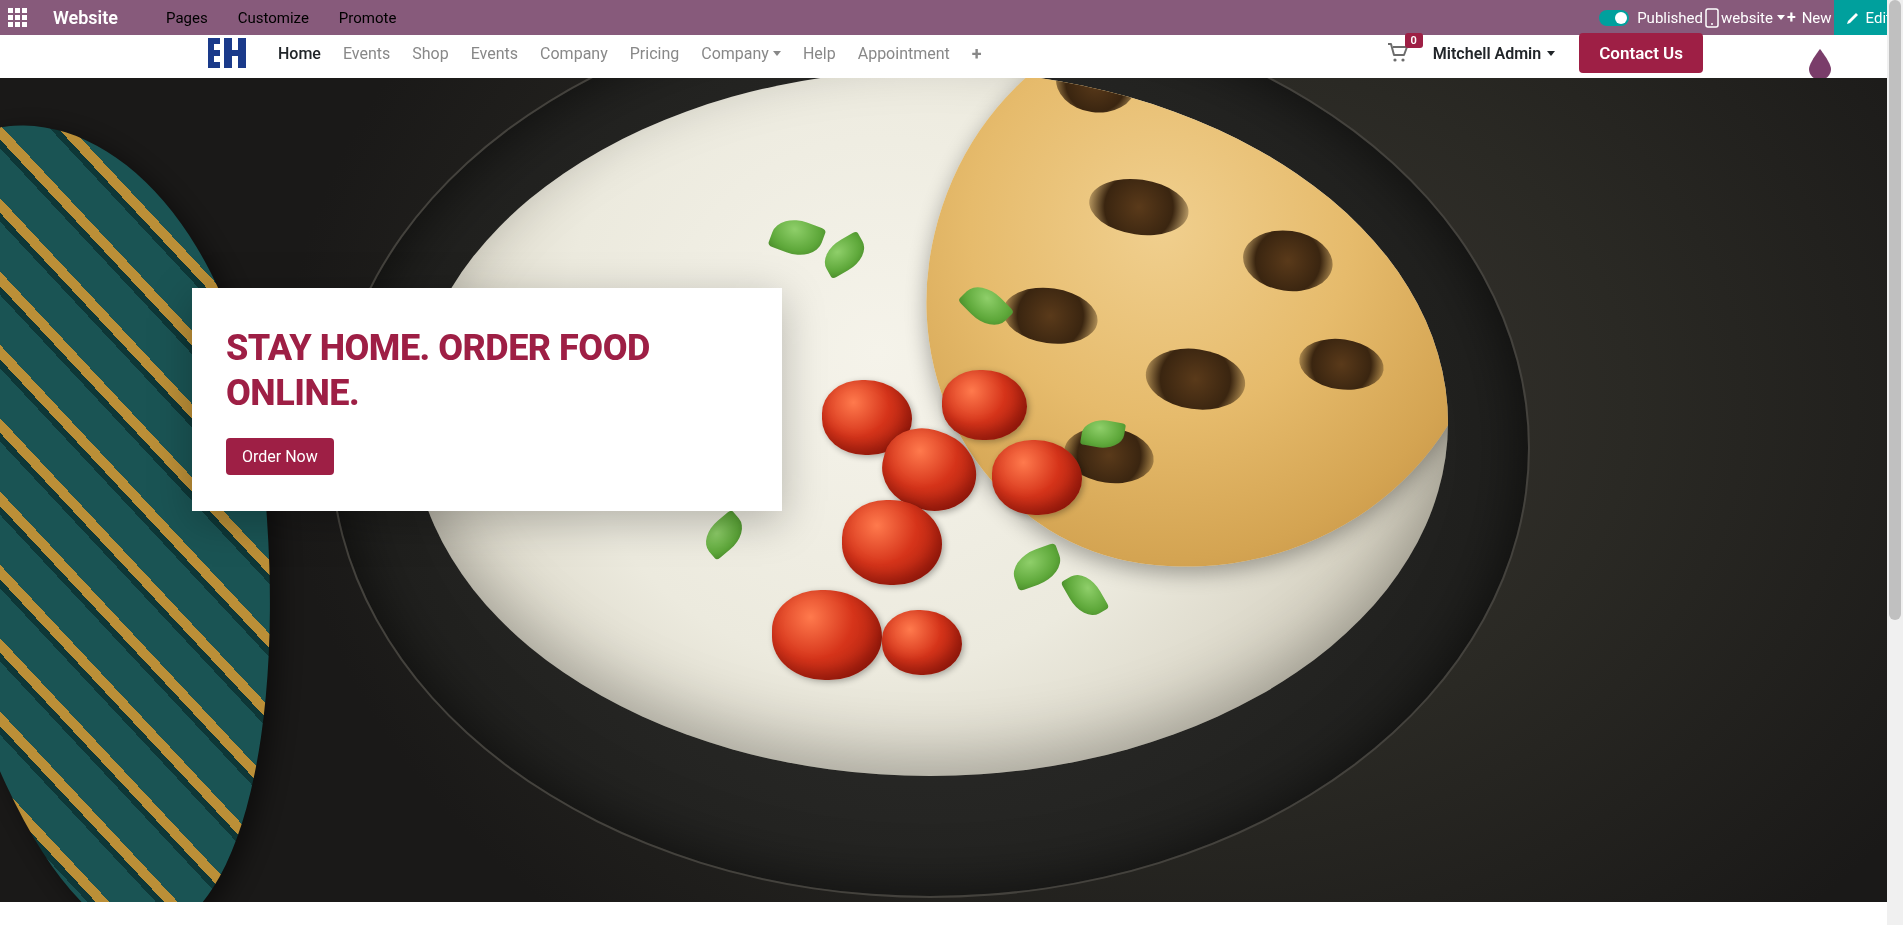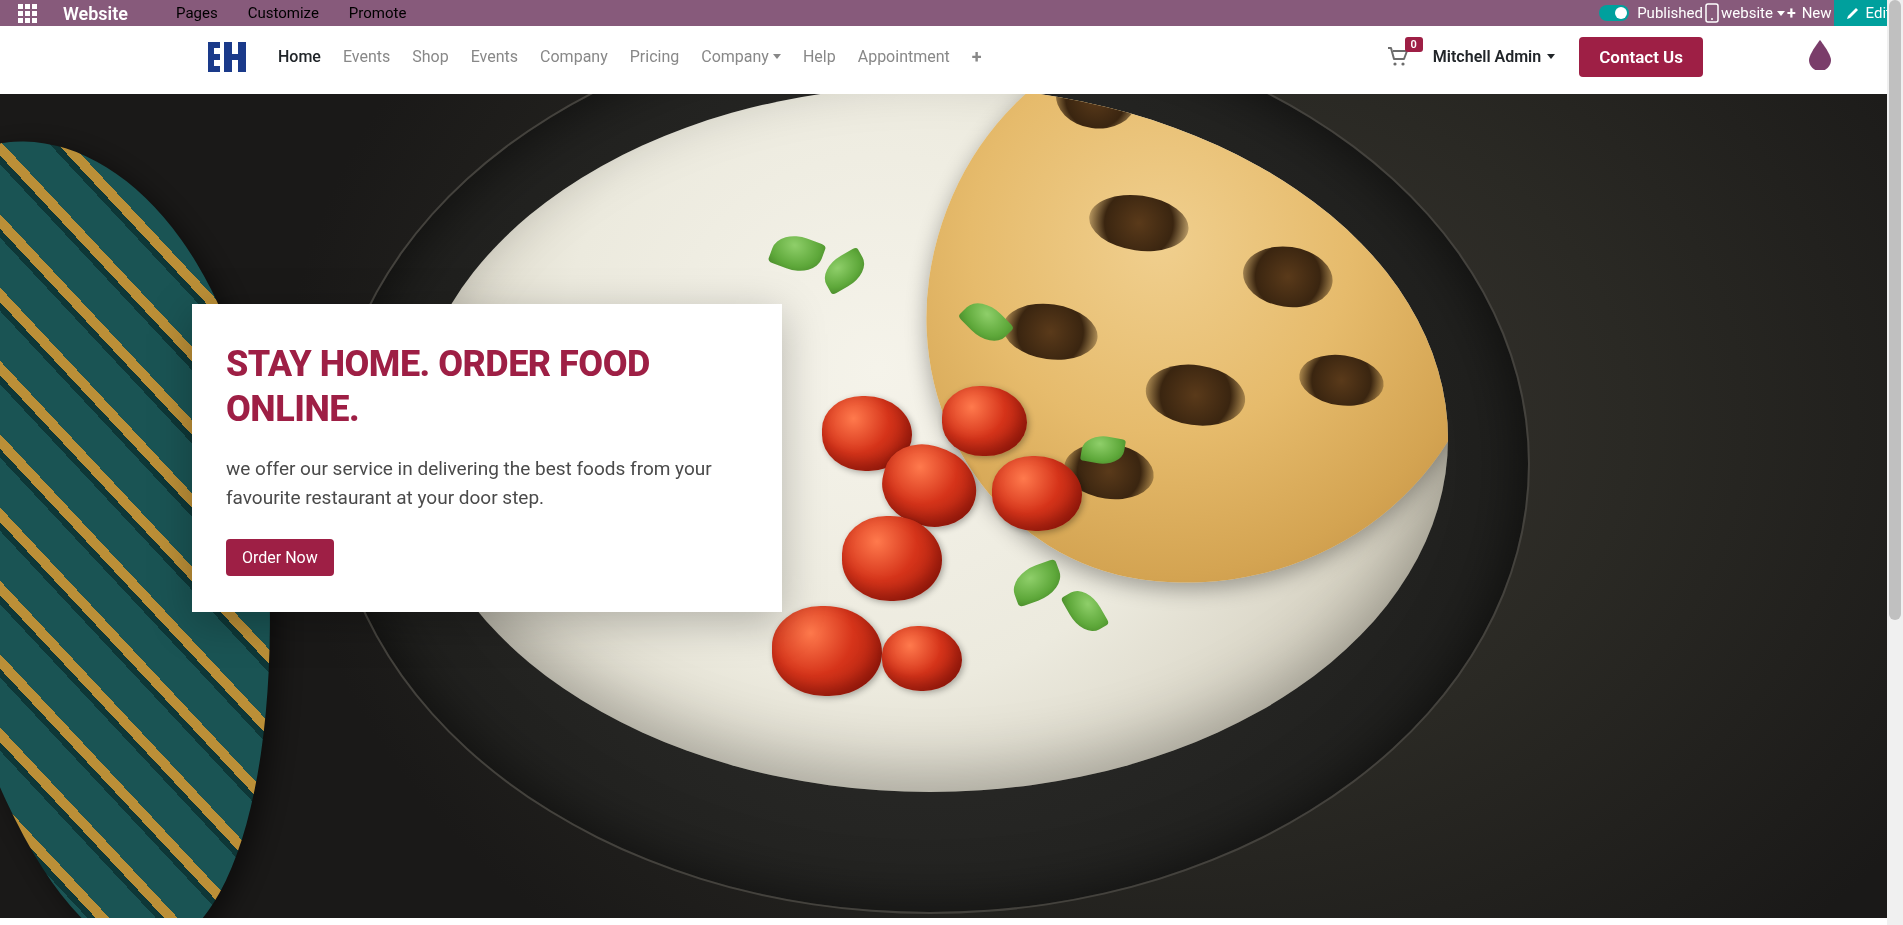--- a/index.html
+++ b/index.html
@@ -4,22 +4,22 @@
 <style>
 * { margin: 0; padding: 0; box-sizing: border-box; font-family: -apple-system, BlinkMacSystemFont, "Segoe UI", Roboto, sans-serif; }
 body { background: #fff; overflow-x: hidden; }
 
 
 .admin-bar {
   background: #875A7B;
   color: #fff;
   display: flex;
   align-items: center;
-  height: 26px;
-  padding: 0 0 0 18px;
+  height: 35px;
+  padding: 0 0 0 8px;
   font-size: 15px;
 }
 .admin-left { display: flex; align-items: center; gap: 20px; }
 .apps-icon { display: grid; grid-template-columns: repeat(3, 5px); grid-template-rows: repeat(3, 5px); gap: 2px; cursor: pointer; }
 .apps-icon span { background: #fff; }
 .admin-title { font-weight: 600; font-size: 18px; margin-left: 6px; }
 .admin-menu { display: flex; gap: 30px; margin-left: 28px; }
 .admin-menu-item { cursor: pointer; color: #000000; }
 .admin-right { margin-left: auto; display: flex; align-items: center; gap: 2px; padding-right: 0; }
 .toggle-wrap { display: flex; align-items: center; gap: 8px; }
@@ -31,21 +31,21 @@
 .new-btn { display: flex; align-items: center; gap: 6px; cursor: pointer; }
 .plus-icon { font-size: 16px; font-weight: bold; }
 .edit-btn { background: #00A09D; height: 43px; display: flex; align-items: center; gap: 6px; padding: 0 12px; cursor: pointer; }
 .edit-btn svg { display: block; }
 
 
 .site-nav {
   background: #fff;
   display: flex;
   align-items: center;
-  height: 68px;
+  height: 43px;
   padding: 0 200px 7px 206px;
   color: #6c6c6c;
   font-size: 16px;
   position: relative;
   text-align: center;
 }
 .logo-box { display: flex; align-items: center; }
 .nav-items { display: flex; gap: 22px; align-items: center; }
 .nav-item { cursor: pointer; color: #888; }
 .nav-item.active { color: #212529; font-weight: 500; }
@@ -303,20 +303,19 @@
         <div class="mint m3"></div>
       <div class="mint m4"></div>
         <div class="mint m5"></div>
         <div class="mint m6"></div>
         <div class="mint m7"></div>
     </div>
   </div>
 
   <div class="hero-card">
     <h1 class="hero-title">STAY HOME. ORDER FOOD ONLINE.</h1>
-    <p class="hero-text">we offer our service in delivering the best foods from your favourite restaurant at your door step.</p>
     <div class="order-btn">Order Now</div>
   </div>
 </div>
 
 <div class="scrollbar">
   <div class="scrollbar-thumb"></div>
 </div>
 
 </body></html>

